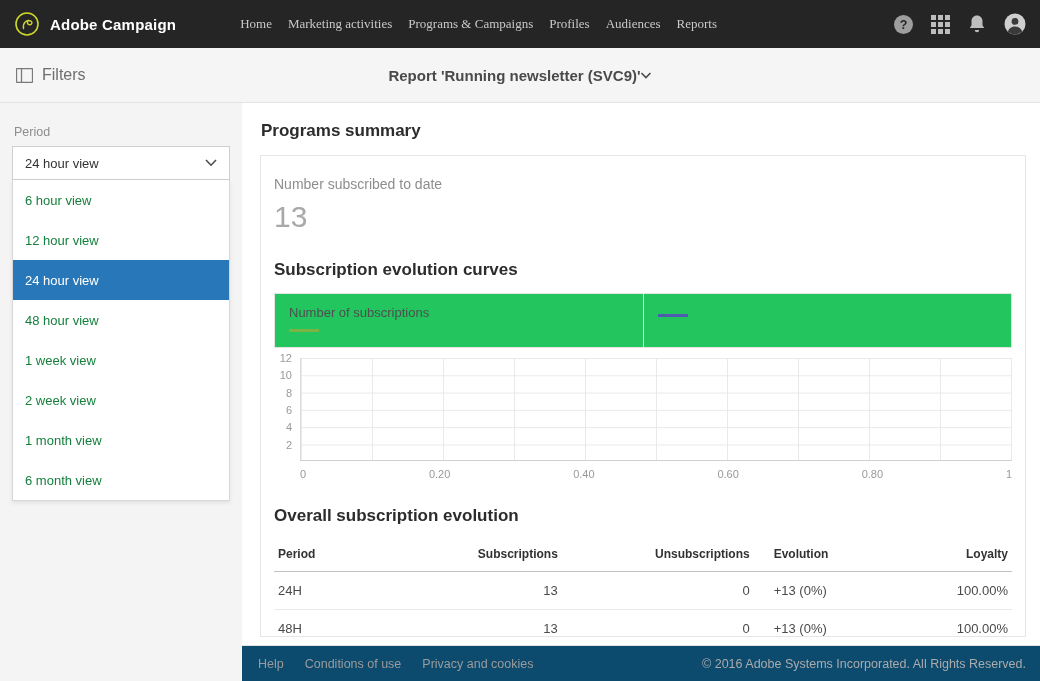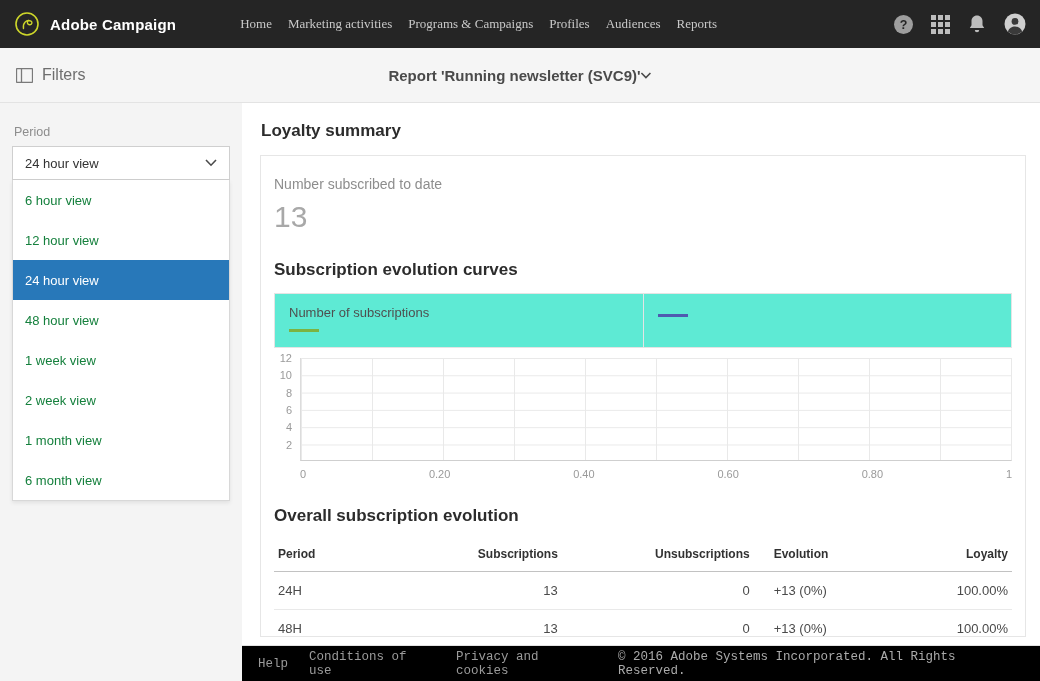--- a/index.html
+++ b/index.html
@@ -35,21 +35,21 @@
   .right-col { flex:1; display:flex; flex-direction:column; }
   .main { flex:1; background:#fff; padding:10px 14px 0 18px; display:flex; flex-direction:column; overflow:hidden; }
   .main h1 { font-size:17px; font-weight:bold; color:#2c2c2c; margin:8px 0 14px 1px; }
   .card { flex:1; border:1px solid #e6e6e6; background:#fff; padding:20px 13px 0; margin-bottom:8px; overflow:hidden; }
 
   .kpi-label { font-size:14px; color:#8d8d8d; }
   .kpi-value { font-size:30px; color:#a8a8a8; margin-top:8px; }
 
   .card h2 { font-size:17px; font-weight:bold; color:#2c2c2c; margin:26px 0 13px; }
 
-  .legend { display:flex; border:1px solid #e4e4e4; background:#5eead4; }
+  .legend { display:flex; border:1px solid #e4e4e4; background:#22c55e; }
   .legend-cell { flex:1; padding:11px 14px 15px; cursor:pointer; }
   .legend-cell + .legend-cell { border-left:1px solid #e4e4e4; }
   .legend-cell .lg-label { font-size:13px; color:#4f4f4f; display:block; }
   .legend-bar { display:block; width:30px; height:3px; margin-top:9px; }
 
   .chart { display:grid; grid-template-columns:26px 1fr; margin-top:10px; }
   .y-axis { position:relative; }
   .y-axis span { position:absolute; right:8px; font-size:11px; color:#9a9a9a; }
   .plot { height:103px; border-left:1px solid #dcdcdc; border-right:1px solid #e9e9e9; border-bottom:1px solid #cfcfcf;
           background-image:linear-gradient(to right,#e9e9e9 1px,transparent 1px),linear-gradient(to bottom,#e9e9e9 1px,transparent 1px);
@@ -57,21 +57,21 @@
   .x-axis { grid-column:2; display:flex; justify-content:space-between; margin-top:7px; font-size:11px; color:#9a9a9a; }
 
   table { width:100%; border-collapse:collapse; margin-top:6px; }
   th { font-size:12px; font-weight:bold; color:#323232; padding:8px 4px 10px; border-bottom:1px solid #c2c2c2; }
   td { font-size:13px; color:#4a4a4a; padding:11px 4px; border-bottom:1px solid #e9e9e9; }
   .col-l { text-align:left; } .col-r { text-align:right; }
   .pad-l { padding-left:20px; }
   col.c1{width:20%} col.c2{width:19%} col.c3{width:26%} col.c4{width:17%} col.c5{width:18%}
 
   
-  .footer { height:36px; background:#000000; border-top:1px solid #e3e3e3; display:flex; align-items:center; gap:21px; padding:0 14px 0 16px;font-family:Liberation Mono, monospace; }
+  .footer { height:36px; background:#0c4a6e; border-top:1px solid #e3e3e3; display:flex; align-items:center; gap:21px; padding:0 14px 0 16px; }
   .flink { font-size:12.5px; color:#9b9b9b; cursor:pointer; }
   .copyright { margin-left:auto; font-size:12.5px; color:#ababab; }
 </style>
 </head>
 <body>
 
 <div class="app">
 
   <header class="topnav">
     <div class="brand">
@@ -166,21 +166,21 @@
         <div class="option">48 hour view</div>
         <div class="option">1 week view</div>
         <div class="option">2 week view</div>
         <div class="option">1 month view</div>
         <div class="option">6 month view</div>
       </div>
     </aside>
 
     <div class="right-col">
       <main class="main">
-        <h1>Loyalty summary</h1>
+        <h1>Programs summary</h1>
 
         <section class="card">
           <div class="kpi-label">Number subscribed to date</div>
           <div class="kpi-value">13</div>
 
           <h2>Subscription evolution curves</h2>
 
           <div class="legend">
             <div class="legend-cell">
               <span class="lg-label">Number of subscriptions</span>

